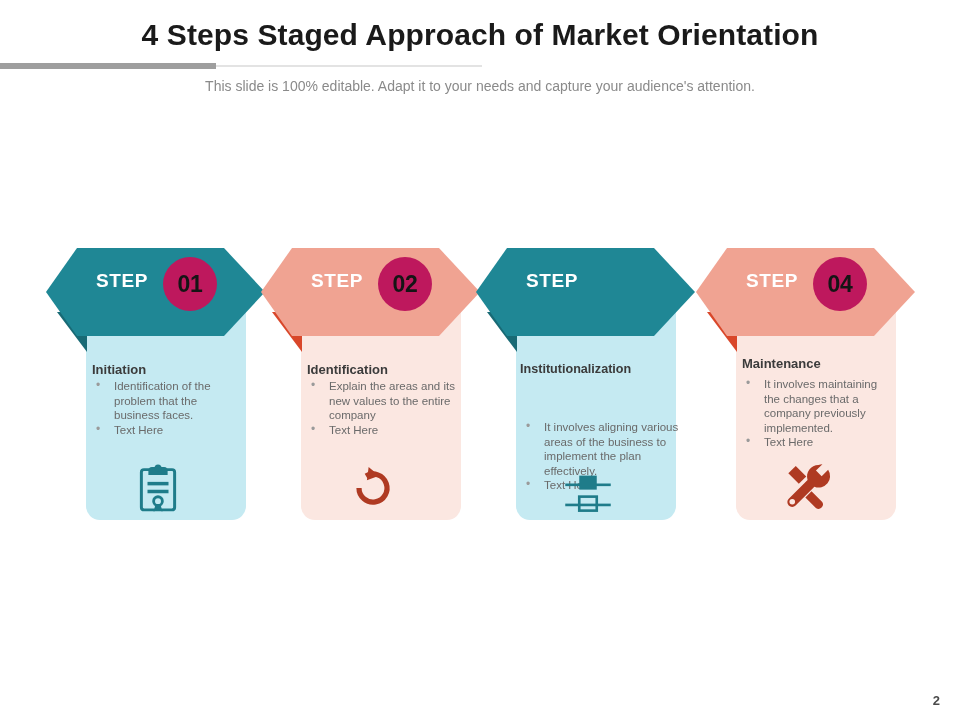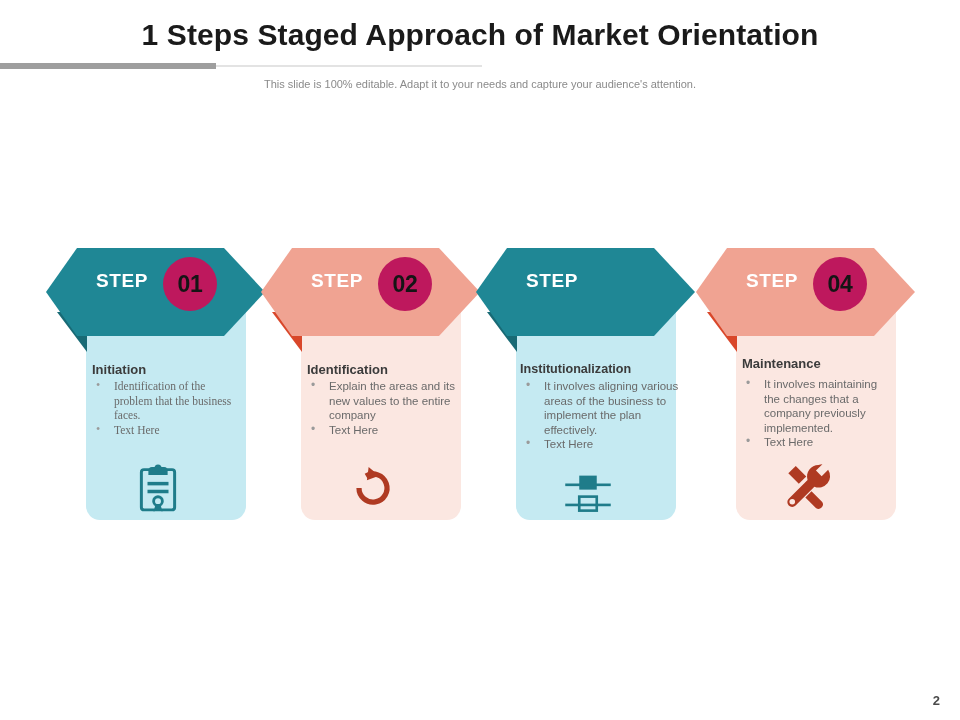--- a/index.html
+++ b/index.html
@@ -43,21 +43,21 @@
     width: 266px;
     height: 2px;
     background: #e3e3e3;
   }
   #slide-subtitle {
     position: absolute;
     left: 0;
     top: 78px;
     width: 960px;
     text-align: center;
-    font-size: 11px;
+    font-size: 14px;
     color: #8a8a8a;
   }
 
   
   .step-col {
     position: absolute;
     top: 240px;
     width: 240px;
     height: 300px;
   }
@@ -159,30 +159,30 @@
     content: "\2022";
     position: absolute;
     left: 4px;
     top: -1px;
     color: #9a9a9a;
     font-size: 12px;
   }
 
   
   #step-col-0 .card-heading { top: 122px; }
-  #step-col-0 .bullets      { top: 139px; font-family: Liberation Serif, serif; }
+  #step-col-0 .bullets      { top: 139px; }
   #step-col-1 .card-heading { top: 122px; }
   #step-col-1 .bullets      { top: 139px; }
   #step-col-2 .card-heading { top: 122px; }
   #step-col-2 .bullets      { top: 139px; }
   #step-col-3 .card-heading { top: 116px; }
   #step-col-3 .bullets      { top: 137px; }
 
   #step-col-2 .card-heading { left: 52px; font-size: 12.6px; }
-  #step-col-2 .bullets { width: 160px; }
+  #step-col-2 .bullets { width: 160px; margin-top: 41px; }
   #step-col-3 .bullets { width: 152px; }
 
   
   .card-icon {
     position: absolute;
     left: 92px;
     top: 220px;
     width: 56px;
     height: 56px;
   }
@@ -195,21 +195,21 @@
     right: 20px;
     bottom: 12px;
     font-size: 13px;
     font-weight: bold;
     color: #4a4a4a;
   }
 </style>
 </head>
 <body>
 
-<div id="slide-title">1 Steps Staged Approach of Market Orientation</div>
+<div id="slide-title">4 Steps Staged Approach of Market Orientation</div>
 <div id="title-rule-thick"></div>
 <div id="title-rule-thin"></div>
 <div id="slide-subtitle">This slide is 100% editable. Adapt it to your needs and capture your audience's attention.</div>
 
 <div class="step-col" id="step-col-0">
   <div class="card-body teal"></div>
   <div class="arrow-shadow"></div>
   <div class="arrow-band teal"></div>
   <div class="step-word">STEP</div>
   <div class="step-circle">

